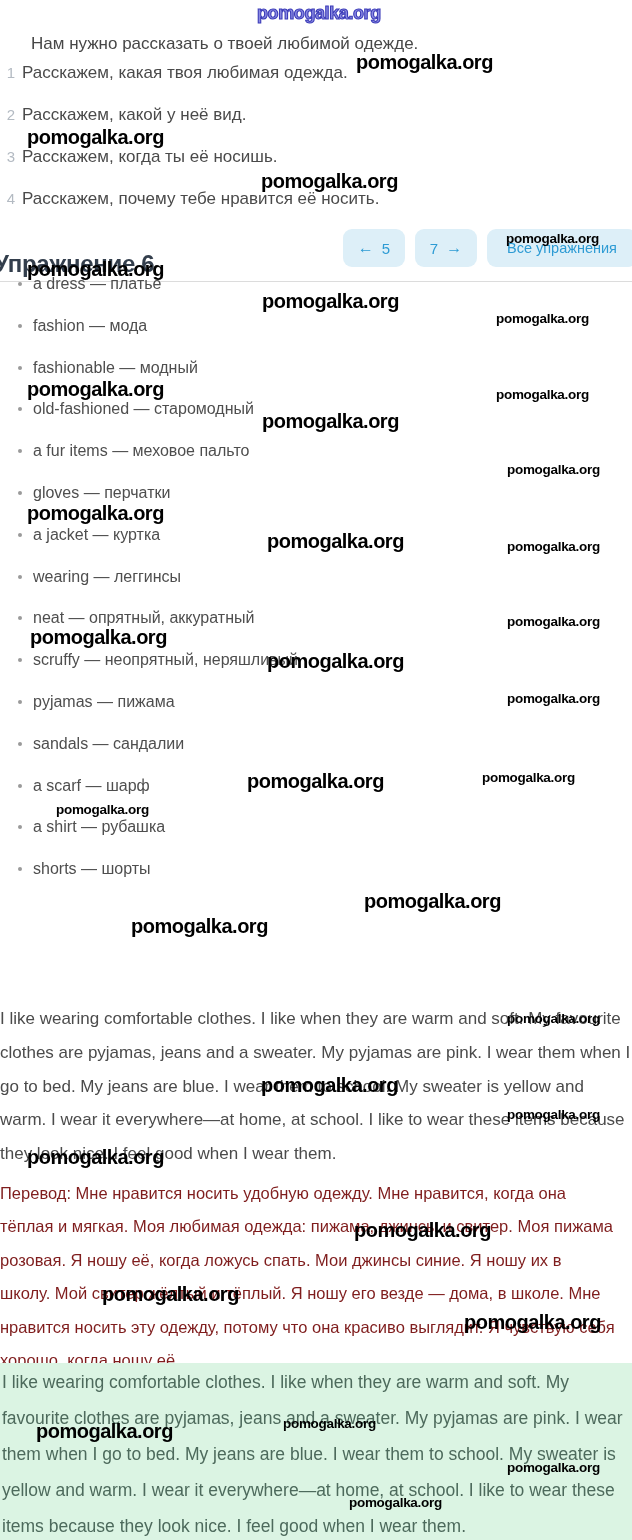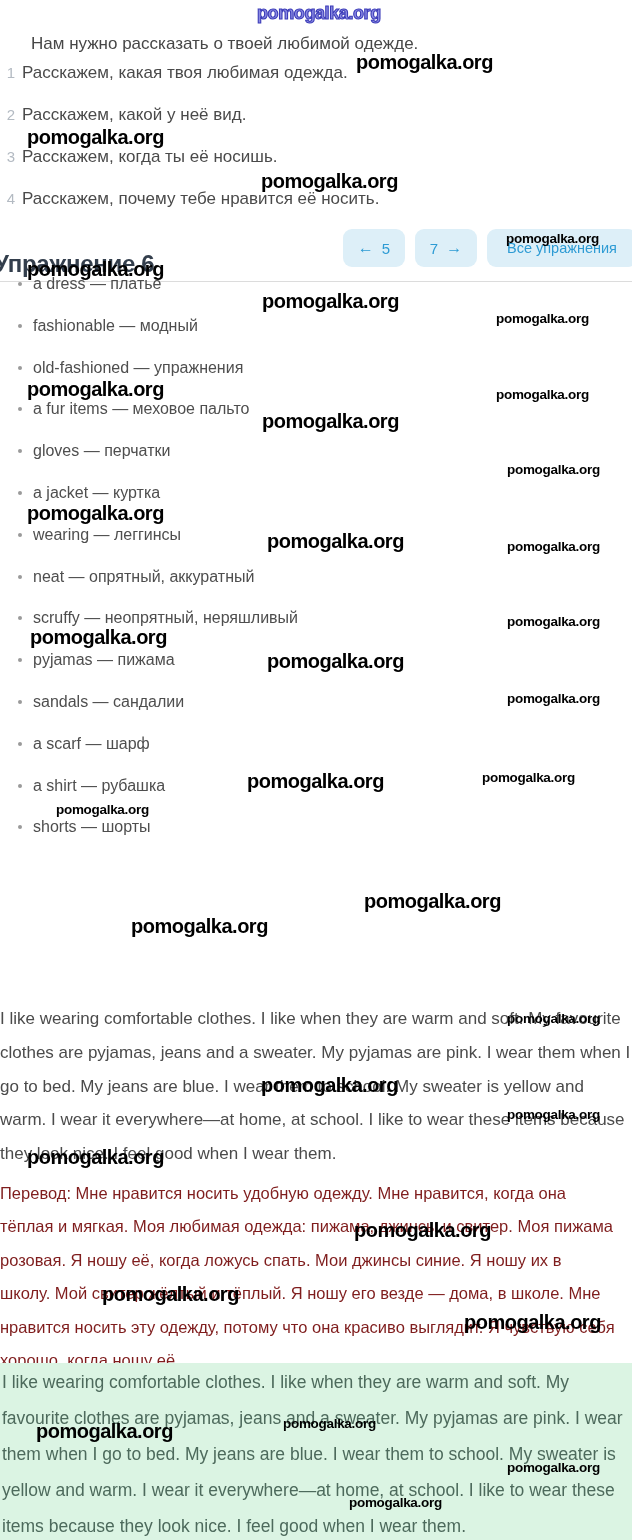--- a/index.html
+++ b/index.html
@@ -83,25 +83,29 @@
 
   <div class="divider"></div>
 
   <ul class="vocab">
       <li>
         <span class="bullet"></span>
         <span class="vtext">a dress — платье</span>
       </li>
       <li>
         <span class="bullet"></span>
+        <span class="vtext">fashion — мода</span>
+      </li>
+      <li>
+        <span class="bullet"></span>
         <span class="vtext">fashionable — модный</span>
       </li>
       <li>
         <span class="bullet"></span>
-        <span class="vtext">old-fashioned — упражнения</span>
+        <span class="vtext">old-fashioned — старомодный</span>
       </li>
       <li>
         <span class="bullet"></span>
         <span class="vtext">a fur items — меховое пальто</span>
       </li>
       <li>
         <span class="bullet"></span>
         <span class="vtext">gloves — перчатки</span>
       </li>
       <li>

